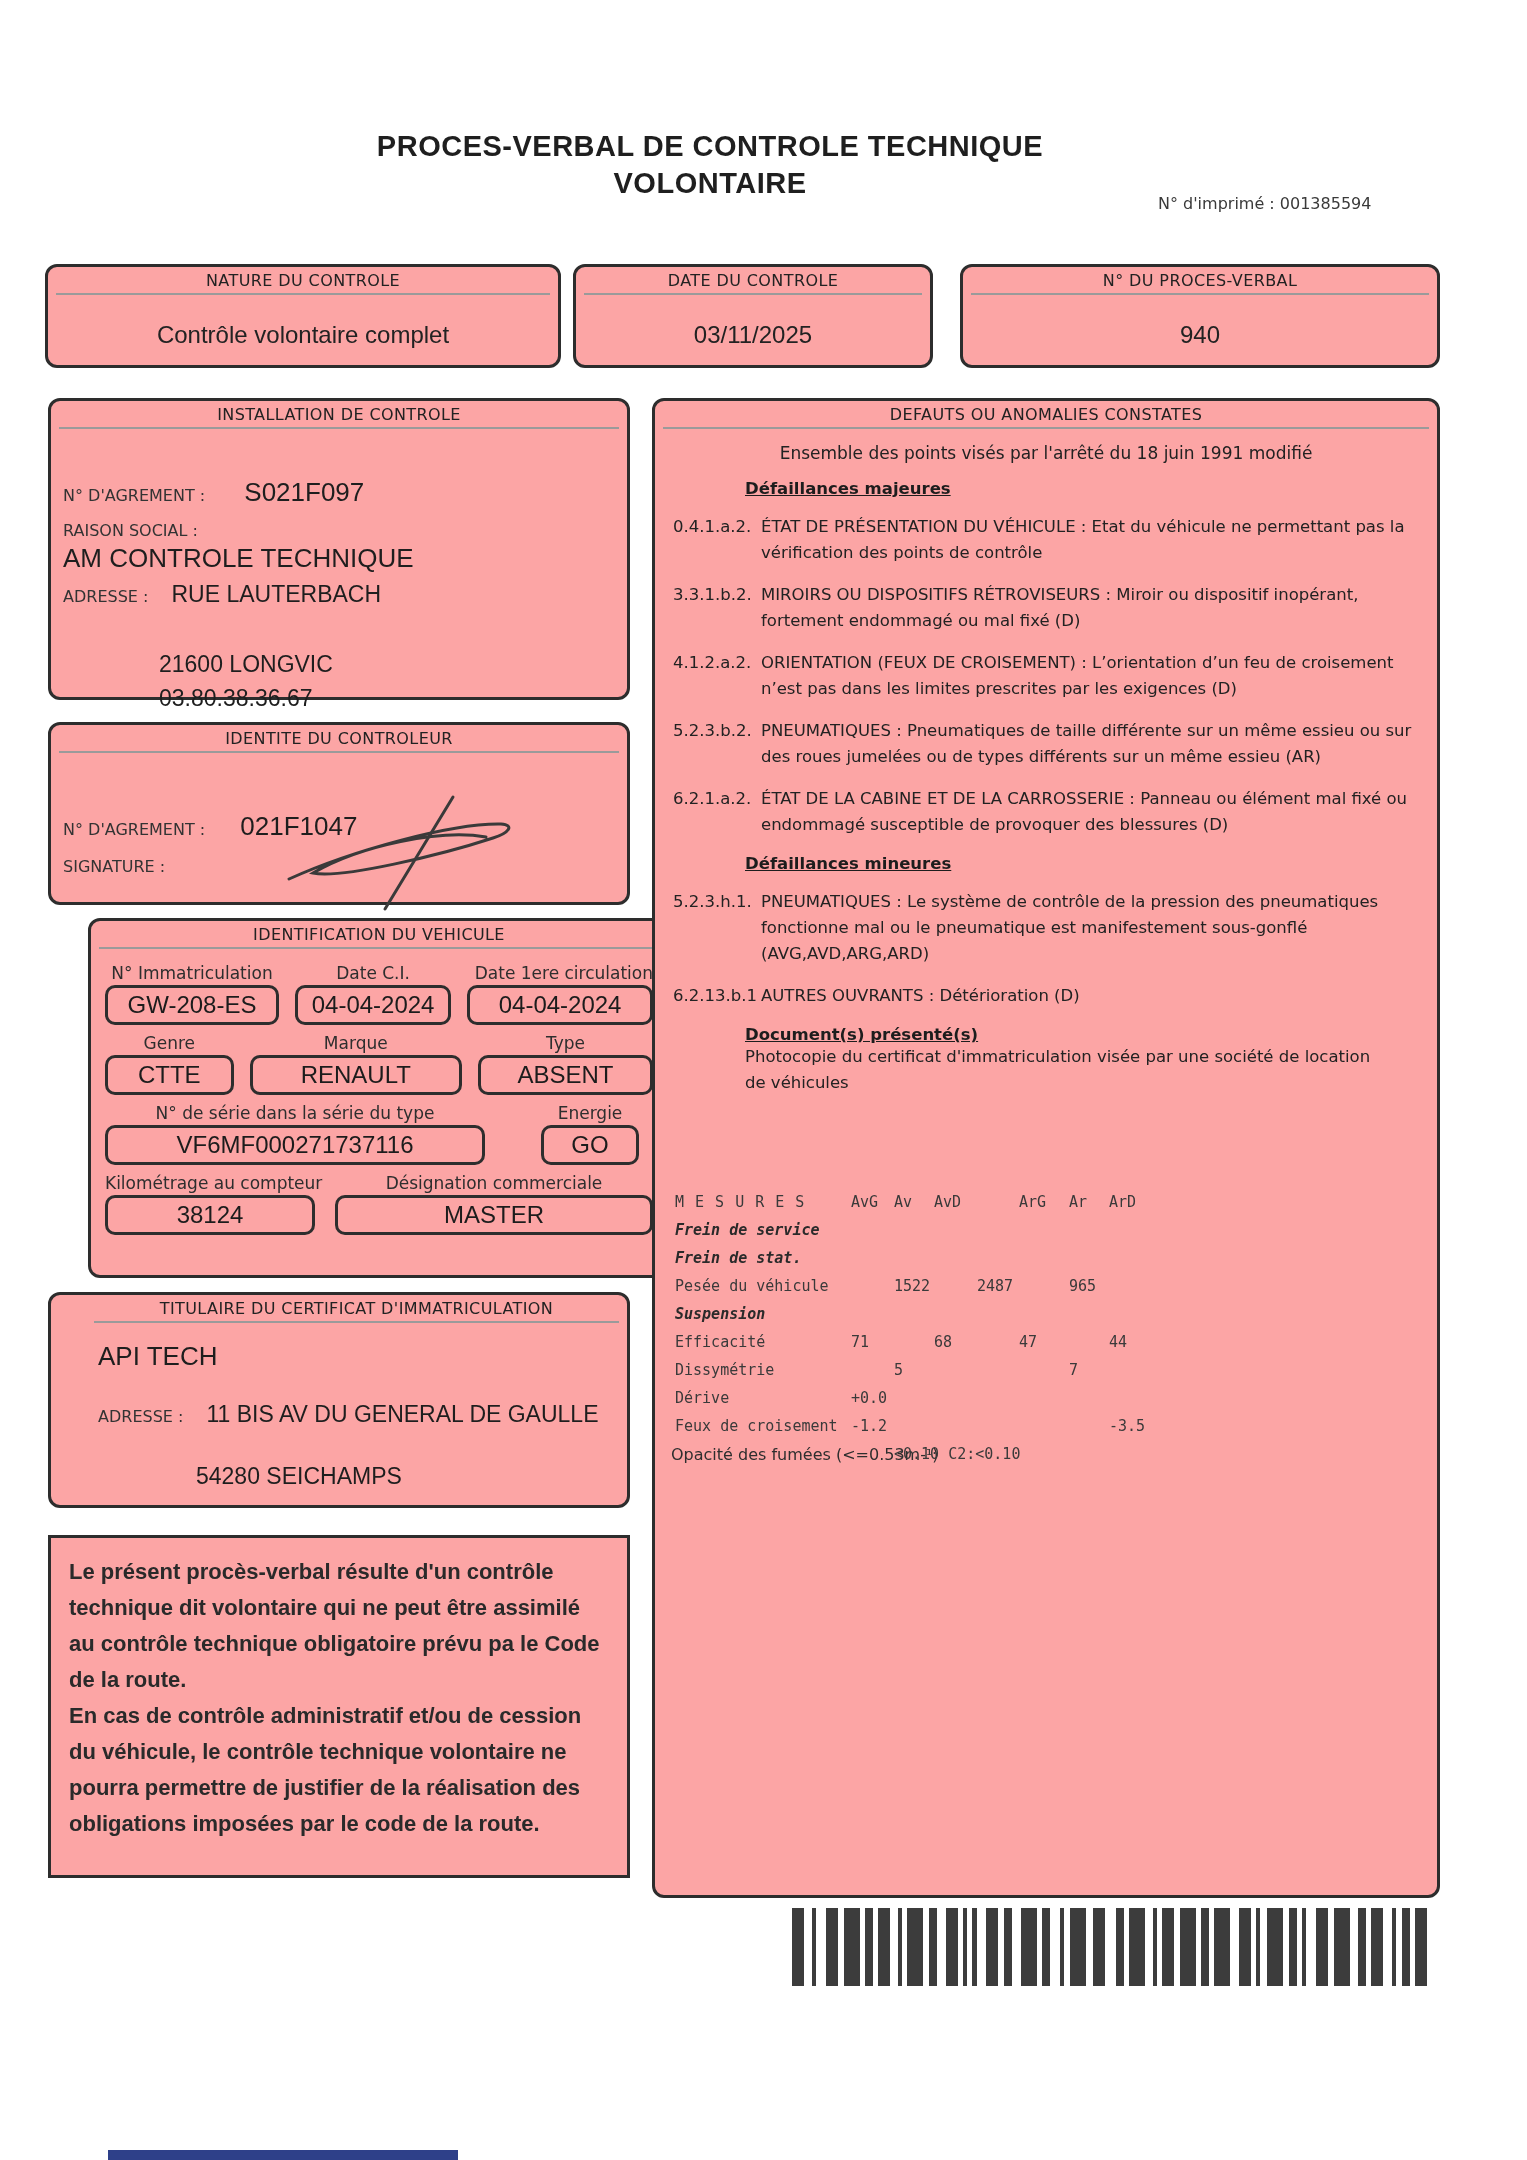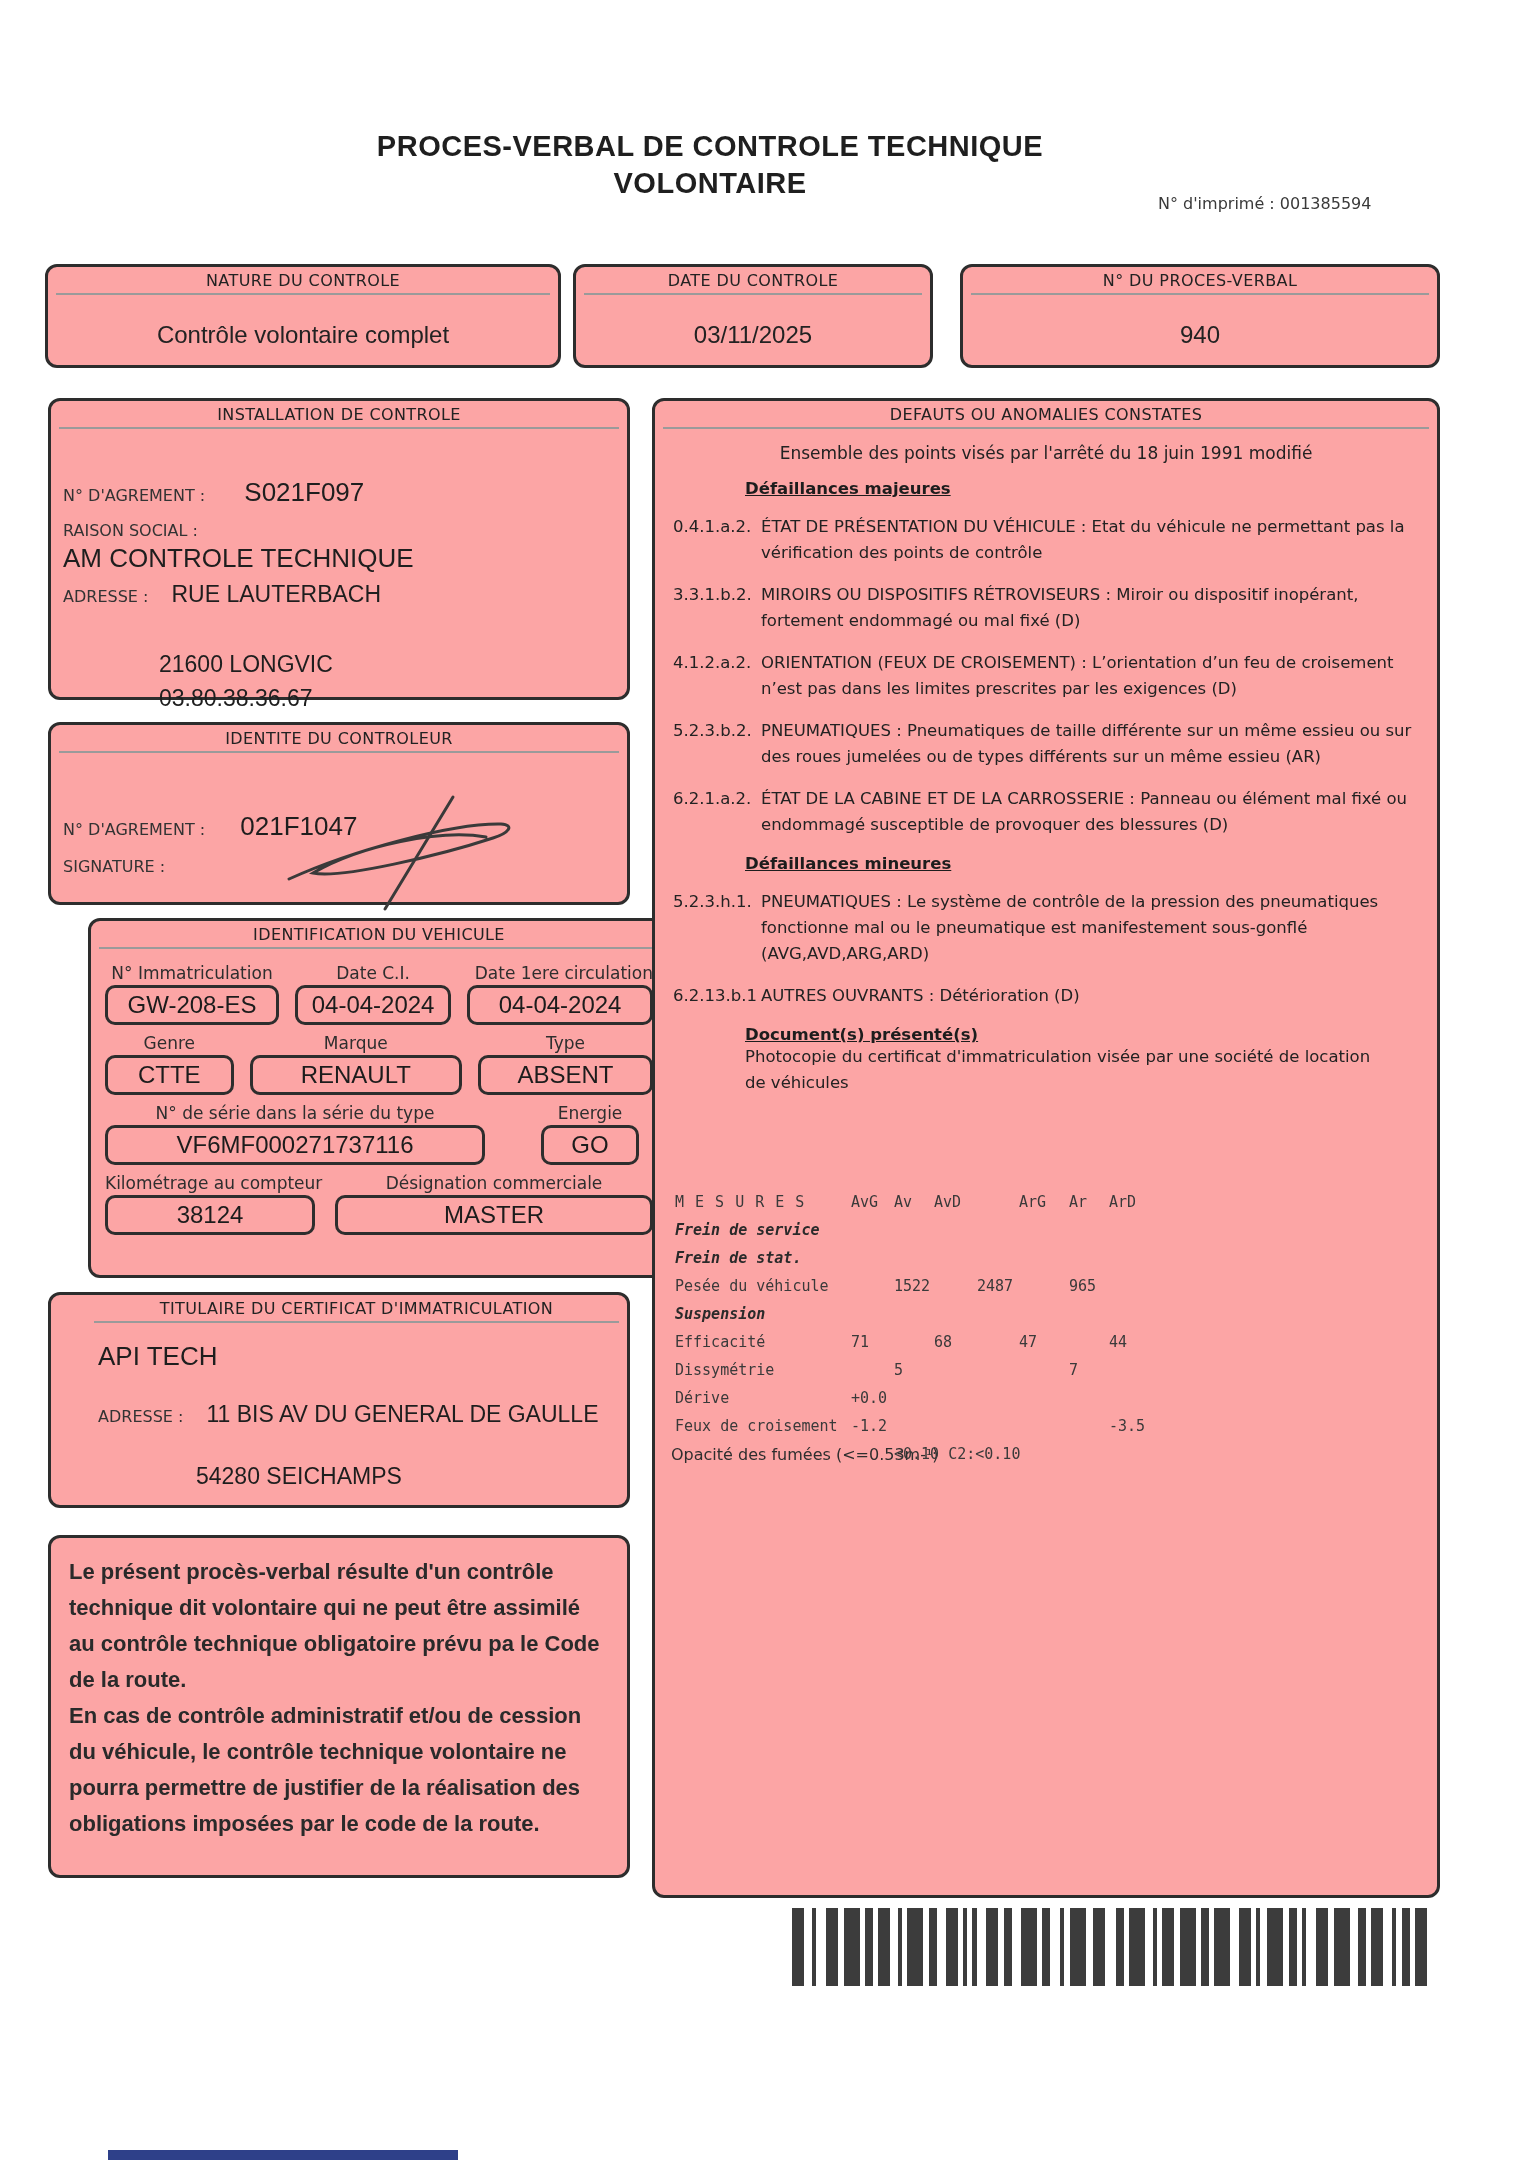--- a/index.html
+++ b/index.html
@@ -180,21 +180,21 @@
   <div style="position:relative;">
     <div class="bigval" style="position:absolute; left:12px; top:18px;">API TECH</div>
     <div style="position:absolute; left:12px; top:78px;">
       <span class="flabel">ADRESSE :</span>
       <span class="medval" style="margin-left:18px;">11 BIS AV DU GENERAL DE GAULLE</span>
     </div>
     <div class="medval" style="position:absolute; left:110px; top:140px;">54280 SEICHAMPS</div>
   </div>
 </div>
 
-<div class="box" style="left:48px; top:1535px; width:582px; height:343px; border-radius:12px;">
+<div class="box" style="left:48px; top:1535px; width:582px; height:343px; border-radius:0;">
   <div class="mention-text">Le présent procès-verbal résulte d'un contrôle technique dit volontaire qui ne peut être assimilé au contrôle technique obligatoire prévu pa le Code de la route.
 En cas de contrôle administratif et/ou de cession du véhicule, le contrôle technique volontaire ne pourra permettre de justifier de la réalisation des obligations imposées par le code de la route.</div>
 </div>
 
 <div class="box" style="left:652px; top:398px; width:788px; height:1500px;">
   <div class="box-title">DEFAUTS OU ANOMALIES CONSTATES</div>
   <div class="def-intro">Ensemble des points visés par l'arrêté du 18 juin 1991 modifié</div>
   <div class="def-head">Défaillances majeures</div>
 
   <div class="defect">

